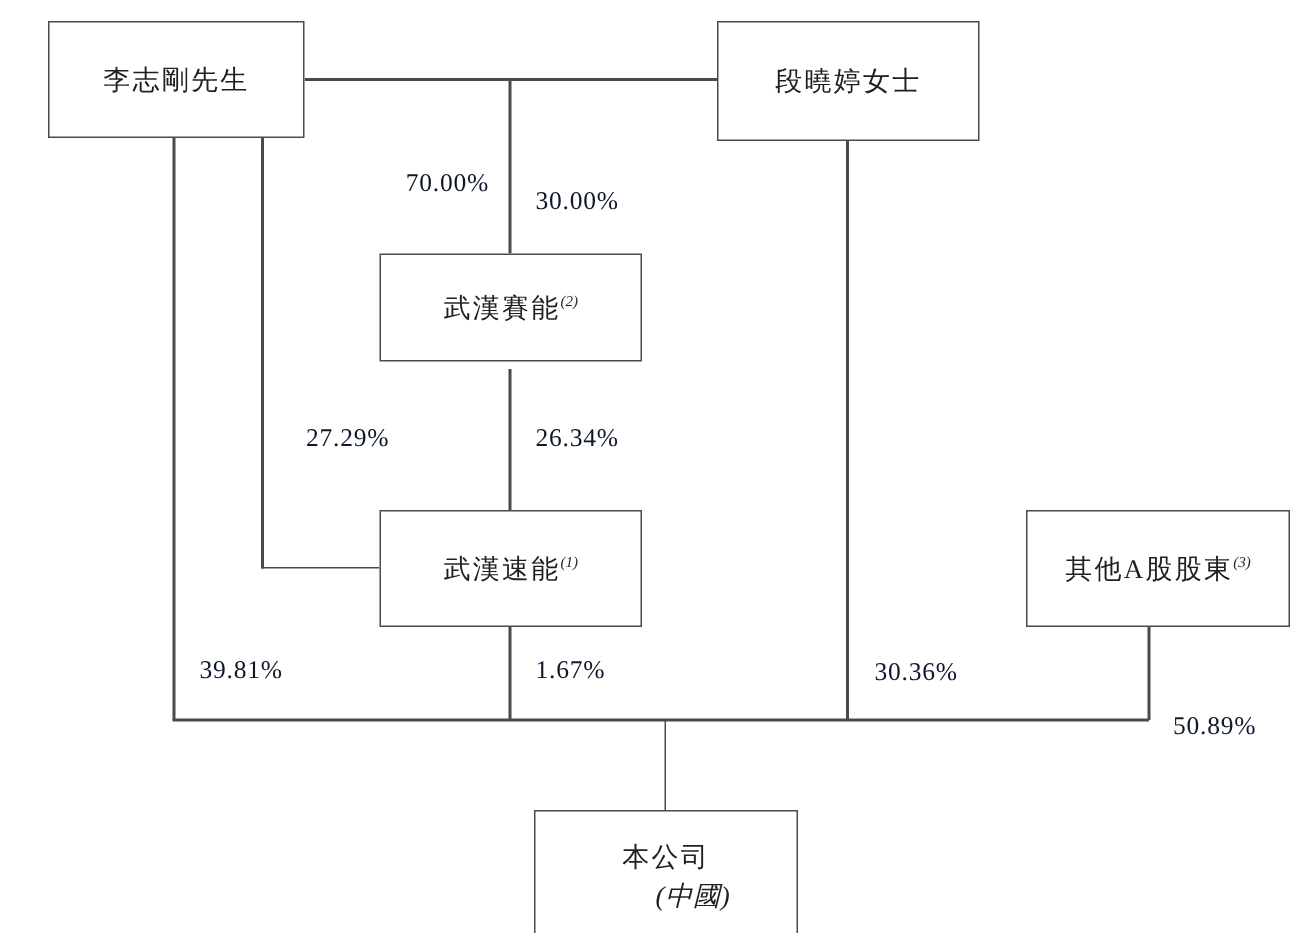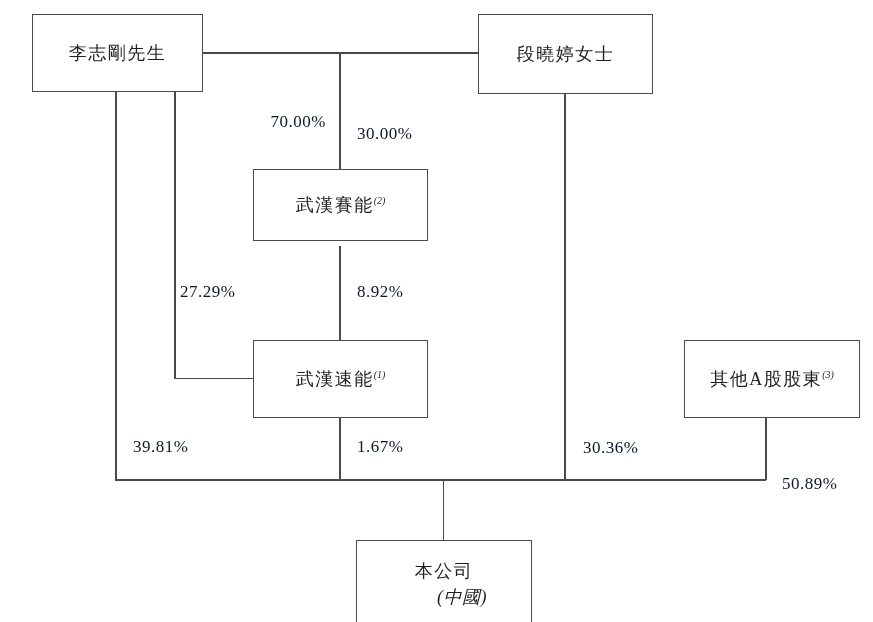--- a/index.html
+++ b/index.html
@@ -88,20 +88,20 @@
     <span><span>其他A股股東</span><sup>(3)</sup></span>
   </div>
 
   <div class="node" style="left:356px; top:540px; width:176px; height:88px;">
     <span>本公司</span>
     <span class="sub-label">(中國)</span>
   </div>
 
   <span class="pct right-anchor" style="left:266px; top:112px; width:60px;">70.00%</span>
   <span class="pct" style="left:357px; top:124px;">30.00%</span>
-  <span class="pct" style="left:180px; top:282px;font-family:Liberation Serif, serif;">27.29%</span>
-  <span class="pct" style="left:357px; top:282px;">8.92%</span>
+  <span class="pct" style="left:204px; top:282px;font-family:Liberation Serif, serif;">27.29%</span>
+  <span class="pct" style="left:357px; top:282px;">26.34%</span>
   <span class="pct" style="left:133px; top:437px;">39.81%</span>
   <span class="pct" style="left:357px; top:437px;">1.67%</span>
   <span class="pct" style="left:583px; top:438px;">30.36%</span>
   <span class="pct" style="left:782px; top:426px;margin-top:48px;">50.89%</span>
 
 </div>
 
 </body></html>

